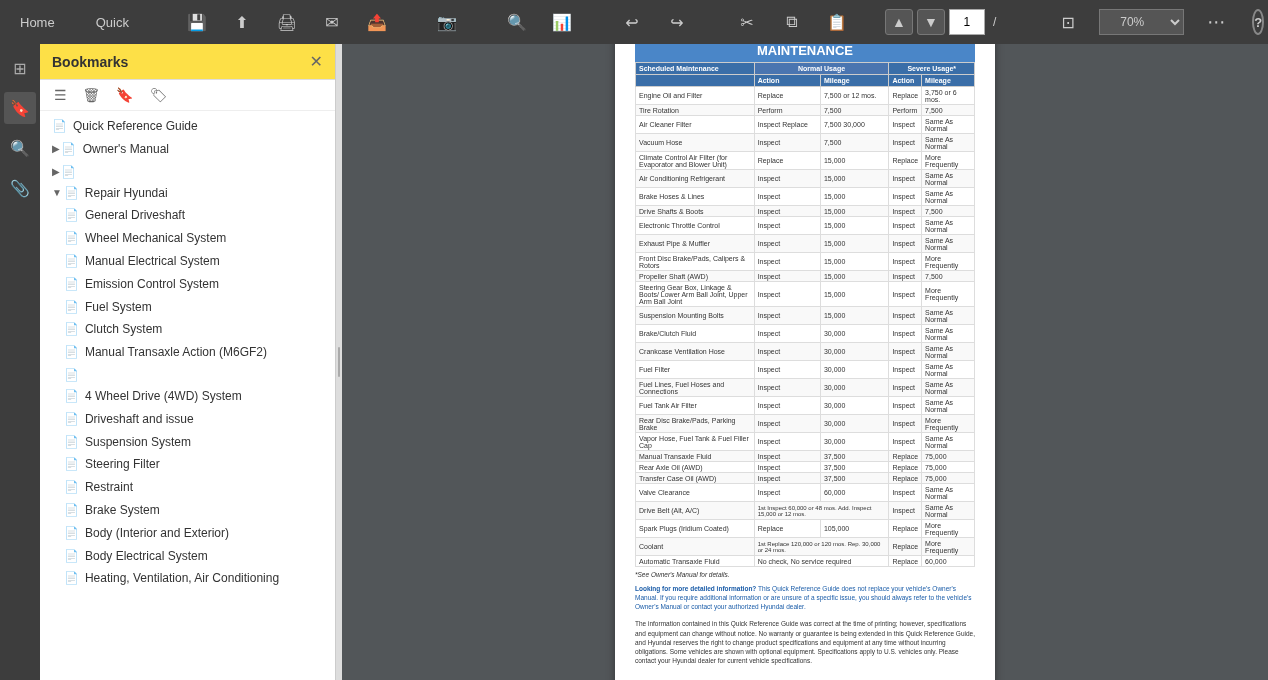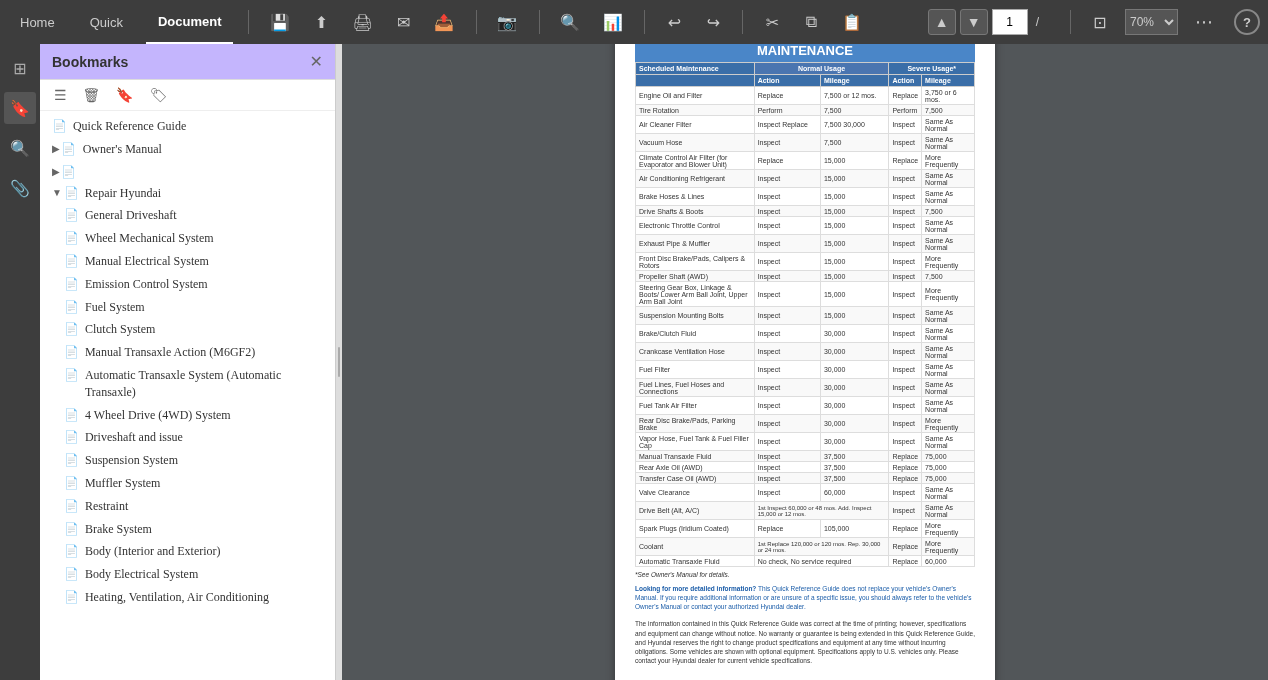--- a/index.html
+++ b/index.html
@@ -1,52 +1,52 @@
 <!DOCTYPE html>
 <html><head>
   <meta charset="utf-8">
   <style>
     * { box-sizing: border-box; margin: 0; padding: 0; }
     body { font-family: Arial, sans-serif; font-size: 12px; background: #525659; overflow: hidden; width: 1268px; height: 680px; display: flex; flex-direction: column; }
 
     
-    .toolbar { background: #3d3d3d; display: flex; align-items: center; height: 44px; padding: 0 8px; gap: 11px; flex-shrink: 0; }
+    .toolbar { background: #3d3d3d; display: flex; align-items: center; height: 44px; padding: 0 8px; gap: 17px; flex-shrink: 0; }
     .toolbar-tab { color: #ccc; padding: 4px 12px; cursor: pointer; font-size: 13px; height: 44px; display: flex; align-items: center; }
     .toolbar-tab.active { color: #fff; border-bottom: 2px solid #fff; font-weight: bold; }
     .toolbar-divider { width: 1px; background: #666; height: 24px; margin: 0 4px; }
     .toolbar-btn { color: #ccc; padding: 4px 6px; cursor: pointer; font-size: 16px; display: flex; align-items: center; justify-content: center; min-width: 28px; height: 32px; border-radius: 3px; }
     .toolbar-spacer { flex: 1; }
     .nav-cluster { display: flex; align-items: center; gap: 4px; }
     .nav-btn { background: #555; border: 1px solid #777; color: #ccc; width: 28px; height: 26px; display: flex; align-items: center; justify-content: center; cursor: pointer; border-radius: 3px; font-size: 14px; }
     .page-input { background: #fff; border: 1px solid #aaa; width: 36px; height: 26px; text-align: center; font-size: 12px; }
     .page-sep { color: #ccc; padding: 0 4px; }
-    .zoom-select { background: #555; border: 1px solid #777; color: #ccc; height: 26px; padding: 0 0; font-size: 12px; cursor: pointer; }
+    .zoom-select { background: #555; border: 1px solid #777; color: #ccc; height: 26px; padding: 0 16px; font-size: 12px; cursor: pointer; }
     .more-btn { color: #ccc; font-size: 18px; cursor: pointer; padding: 0 6px; }
     .help-btn { color: #ccc; border: 2px solid #888; border-radius: 50%; width: 26px; height: 26px; display: flex; align-items: center; justify-content: center; cursor: pointer; font-size: 13px; font-weight: bold; margin-left: 4px; }
 
     
     .main-area { display: flex; flex: 1; overflow: hidden; }
 
     
     .sidebar-icons { background: #3d3d3d; width: 40px; display: flex; flex-direction: column; align-items: center; padding: 8px 0; gap: 8px; flex-shrink: 0; }
     .sidebar-icon { color: #aaa; width: 32px; height: 32px; display: flex; align-items: center; justify-content: center; cursor: pointer; border-radius: 3px; font-size: 16px; }
     .sidebar-icon.active { color: #fff; background: #555; }
 
     
     .bookmarks-panel { background: #fff; width: 296px; display: flex; flex-direction: column; flex-shrink: 0; border-right: 1px solid #ccc; }
-    .bookmarks-header { display: flex; align-items: center; justify-content: space-between; padding: 8px 12px; border-bottom: 1px solid #ddd; background: #c4b5fd; }
+    .bookmarks-header { display: flex; align-items: center; justify-content: space-between; padding: 8px 12px; border-bottom: 1px solid #ddd; background: #fde047; }
     .bookmarks-title { font-size: 14px; font-weight: bold; color: #333; }
     .bookmarks-close { cursor: pointer; color: #666; font-size: 16px; }
     .bookmarks-toolbar { display: flex; align-items: center; padding: 4px 8px; border-bottom: 1px solid #eee; gap: 4px; }
     .bm-tool-btn { color: #666; padding: 3px 6px; cursor: pointer; font-size: 14px; display: flex; align-items: center; justify-content: center; border-radius: 3px; }
     .bookmarks-list { flex: 1; overflow-y: auto; padding: 4px 0; }
     .bm-item { display: flex; align-items: flex-start; padding: 3px 8px 3px 12px; cursor: pointer; }
     .bm-icon { color: #4a86e8; font-size: 12px; margin-right: 6px; flex-shrink: 0; margin-top: 1px; }
     .bm-expand { color: #666; font-size: 10px; margin-right: 2px; flex-shrink: 0; margin-top: 2px; }
-    .bm-text { font-size: 12px; color: #333; line-height: 1.4; font-family: Liberation Serif, serif; }
+    .bm-text { font-size: 12px; color: #333; line-height: 1.4; }
     .bm-indent1 { padding-left: 24px; }
     .panel-resizer { width: 6px; background: #ddd; cursor: col-resize; flex-shrink: 0; position: relative; }
     .panel-resizer::after { content: ''; position: absolute; left: 2px; top: 50%; transform: translateY(-50%); height: 30px; width: 2px; background: #aaa; border-radius: 1px; }
 
     
     .doc-viewer { flex: 1; overflow: auto; display: flex; flex-direction: column; align-items: center; padding: 20px; gap: 20px; justify-content: center; }
 
     
     .doc-page { background: #fff; box-shadow: 0 2px 8px rgba(0,0,0,0.4); position: relative; }
 
@@ -71,21 +71,20 @@
     .doc-viewer::-webkit-scrollbar { width: 8px; }
     .doc-viewer::-webkit-scrollbar-track { background: #666; }
     .doc-viewer::-webkit-scrollbar-thumb { background: #999; border-radius: 4px; }
   </style>
 </head>
 <body>
 
 <div class="toolbar">
   <div class="toolbar-tab">Home</div>
   <div class="toolbar-tab">Quick</div>
-  <div class="toolbar-tab active">Document</div>
   <div class="toolbar-divider"></div>
   <div class="toolbar-btn">💾</div>
   <div class="toolbar-btn">⬆</div>
   <div class="toolbar-btn">🖨</div>
   <div class="toolbar-btn">✉</div>
   <div class="toolbar-btn">📤</div>
   <div class="toolbar-divider"></div>
   <div class="toolbar-btn">📷</div>
   <div class="toolbar-divider"></div>
   <div class="toolbar-btn">🔍</div>
@@ -186,37 +185,36 @@
       <div class="bm-item bm-indent1">
         <span class="bm-icon">📄</span>
         <span class="bm-text">Clutch System</span>
       </div>
       <div class="bm-item bm-indent1">
         <span class="bm-icon">📄</span>
         <span class="bm-text">Manual Transaxle Action (M6GF2)</span>
       </div>
       <div class="bm-item bm-indent1">
         <span class="bm-icon">📄</span>
-        <span class="bm-text">Automatic Transaxle System (Automatic Transaxle)</span>
       </div>
       <div class="bm-item bm-indent1">
         <span class="bm-icon">📄</span>
         <span class="bm-text">4 Wheel Drive (4WD) System</span>
       </div>
       <div class="bm-item bm-indent1">
         <span class="bm-icon">📄</span>
         <span class="bm-text">Driveshaft and issue</span>
       </div>
       <div class="bm-item bm-indent1">
         <span class="bm-icon">📄</span>
         <span class="bm-text">Suspension System</span>
       </div>
       <div class="bm-item bm-indent1">
         <span class="bm-icon">📄</span>
-        <span class="bm-text">Muffler System</span>
+        <span class="bm-text">Steering Filter</span>
       </div>
       <div class="bm-item bm-indent1">
         <span class="bm-icon">📄</span>
         <span class="bm-text">Restraint</span>
       </div>
       <div class="bm-item bm-indent1">
         <span class="bm-icon">📄</span>
         <span class="bm-text">Brake System</span>
       </div>
       <div class="bm-item bm-indent1">

